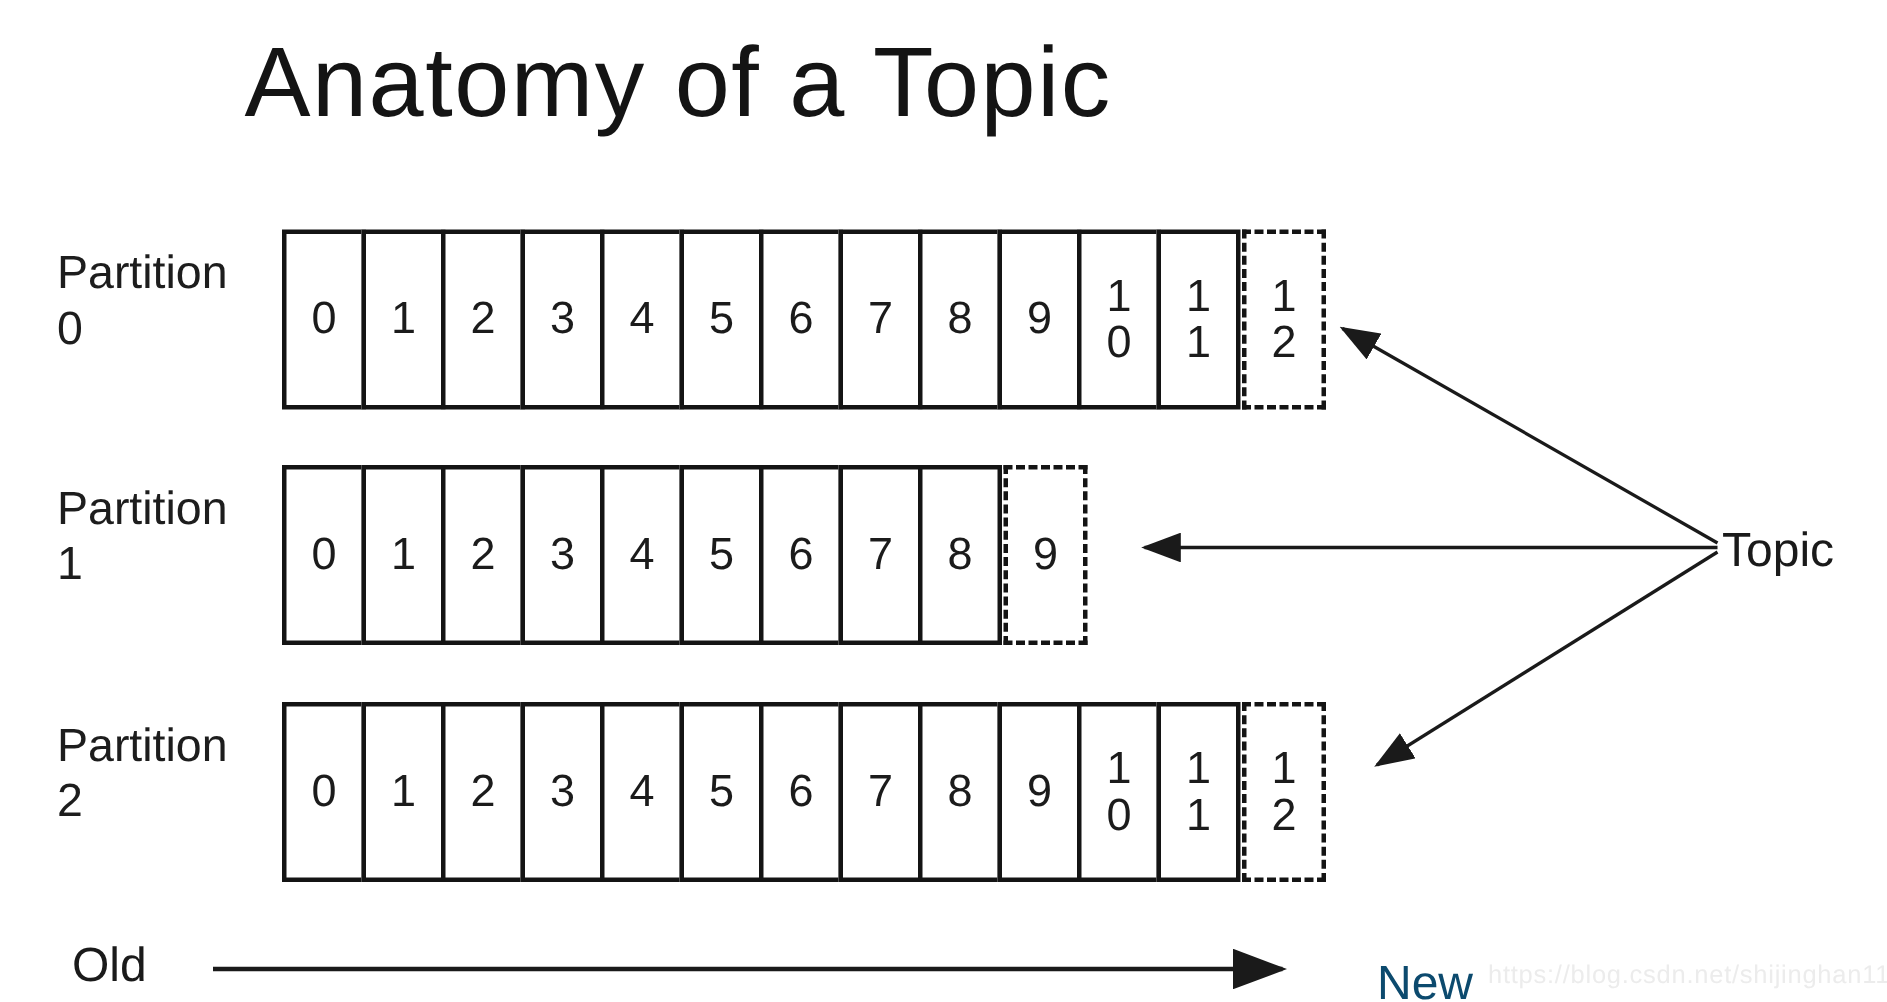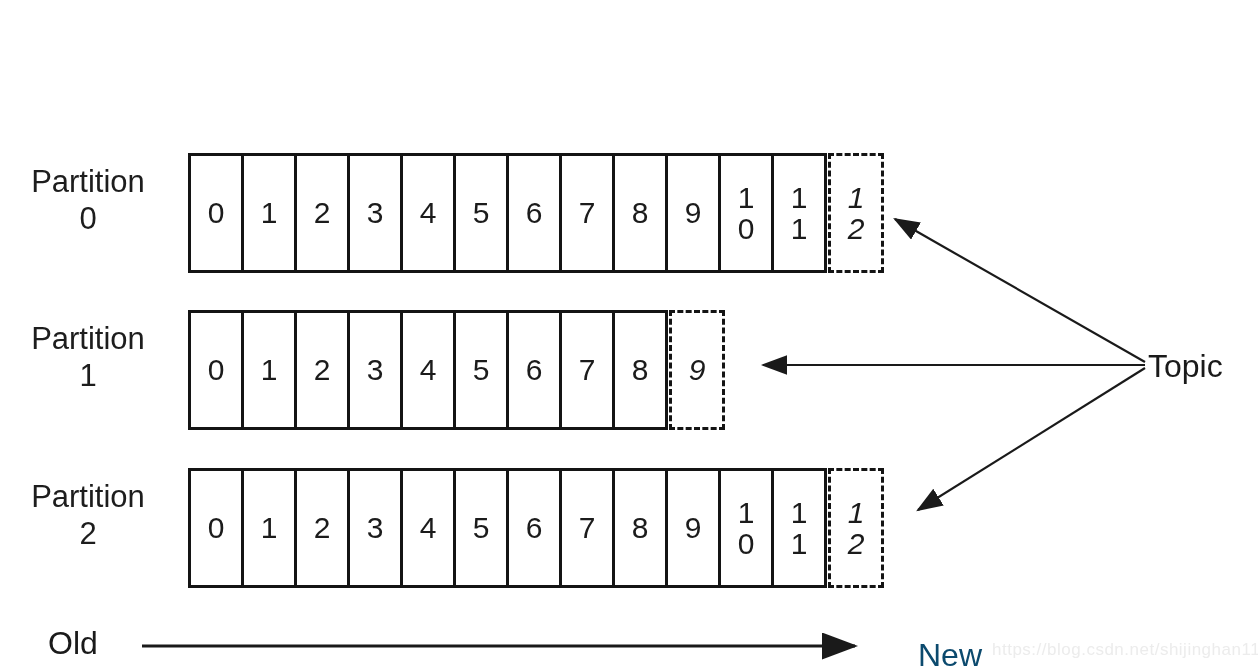--- a/index.html
+++ b/index.html
@@ -28,24 +28,24 @@
   }
   .partition-row { position: absolute; left: 0; width: 1258px; height: 120px; }
   .row-0 { top: 153px; }
   .row-1 { top: 310px; }
   .row-2 { top: 468px; }
   .p-label {
     position: absolute;
     left: 0;
     top: 10px;
     width: 176px;
-    text-align: center;
     font-size: 31px;
     line-height: 37px;
     color: #1d1d1d;
+    padding-left: 38px;
   }
   .p-label span { display: block; }
   .cells {
     position: absolute;
     left: 188px;
     top: 0;
     display: flex;
     align-items: stretch;
   }
   .cell {
@@ -58,21 +58,20 @@
     display: flex;
     align-items: center;
     justify-content: center;
     font-size: 30px;
     color: #1b1b1b;
   }
   .cell:first-child { margin-left: 0; }
   .cell.dashed {
     border: 3px dashed #141414;
     margin-left: 1px;
-    font-style: italic;
   }
   .cell .digits {
     display: inline-block;
     max-width: 22px;
     word-break: break-all;
     line-height: 1.05;
     text-align: center;
   }
   .arrows-overlay {
     position: absolute;
@@ -113,20 +112,21 @@
     letter-spacing: 0.5px;
     color: #ececec;
     white-space: nowrap;
   }
 </style>
 </head>
 <body>
 
 <div class="stage">
 
+  <div class="title">Anatomy of a Topic</div>
 
   <div class="partition-row row-0">
     <div class="p-label">
       <span>Partition</span>
       <span>0</span>
     </div>
     <div class="cells">
         <div class="cell">
           <span class="digits">0</span>
         </div>

